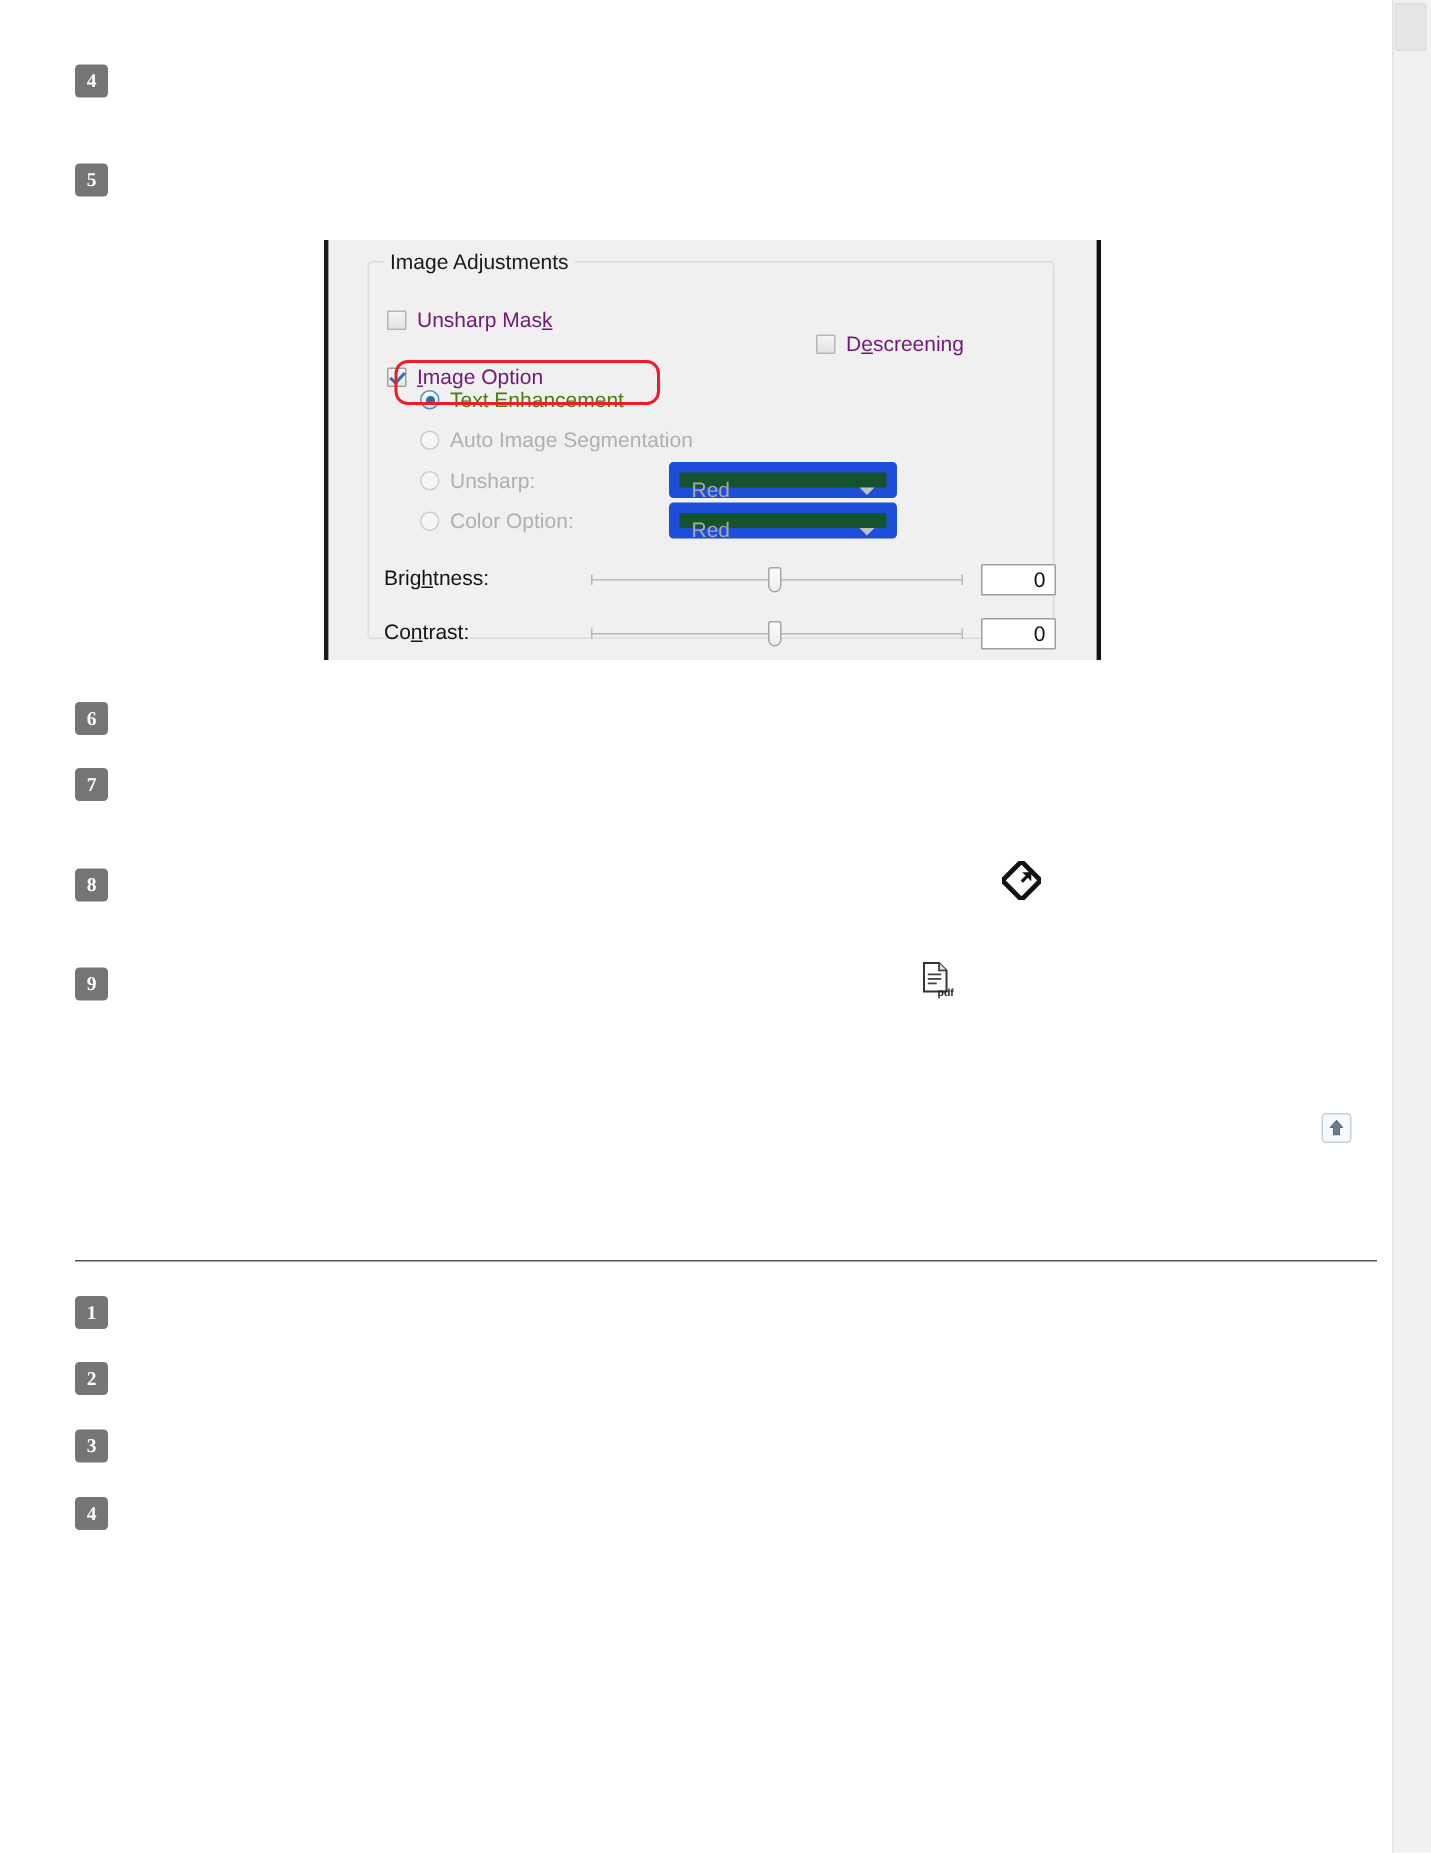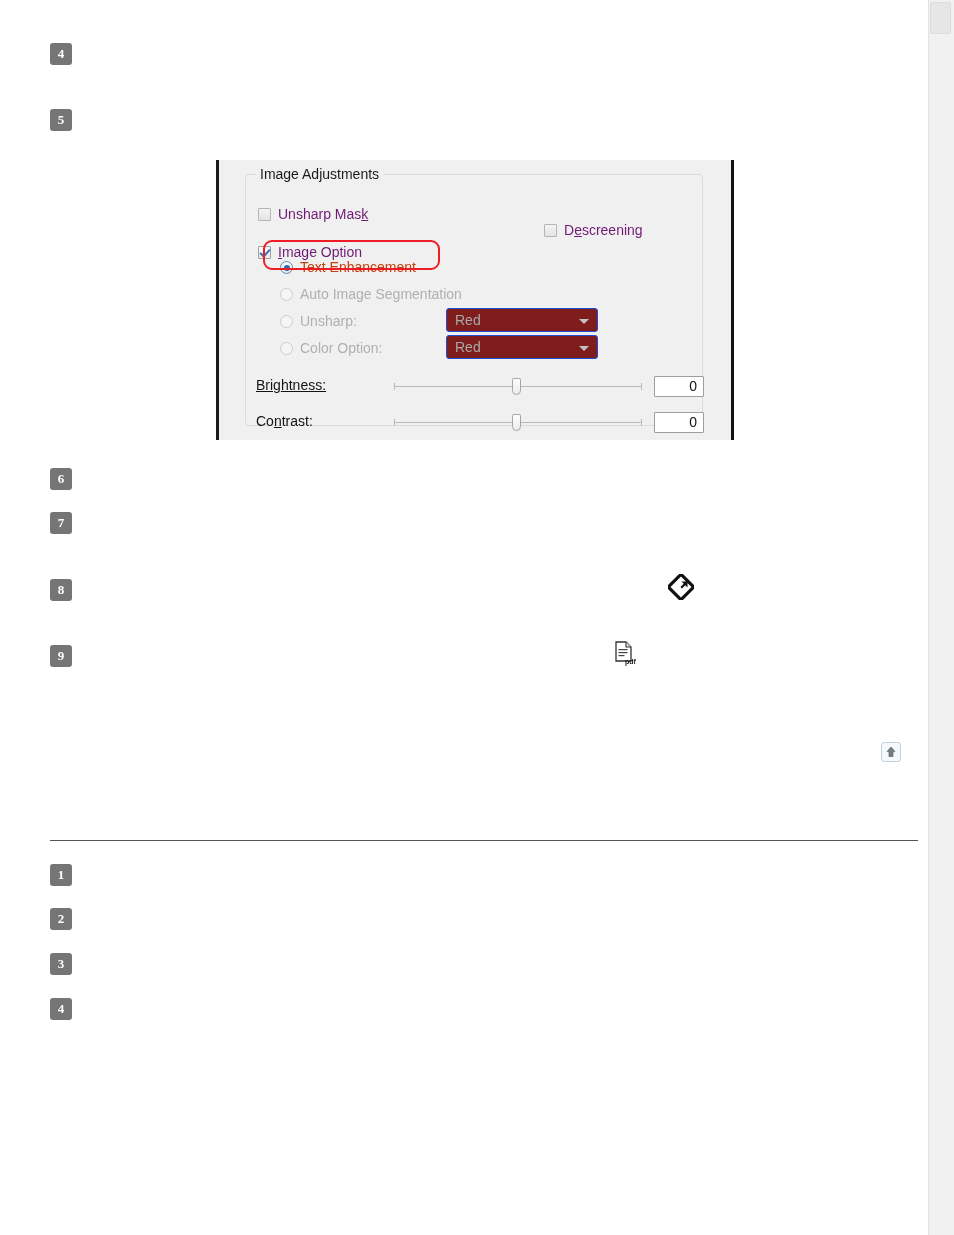--- a/index.html
+++ b/index.html
@@ -207,41 +207,41 @@
     height: 6px;
     border-radius: 50%;
     background: #1f6fb5;
   }
   .rb.disabled {
     border-color: #cdcdcd;
     background: #f5f5f5;
   }
   .rb-label {
     font-size: 14px;
-    color: #c2410c;
+    color: #4d7c0f;
     margin-left: 7px;
   }
   .rb-label.dim { color: #b0b0b0; }
 
   
   .highlight-box {
     position: absolute;
     border: 2px solid #ee1c24;
     border-radius: 9px;
     box-sizing: border-box;
     pointer-events: none;
   }
 
   
   .combo {
     position: absolute;
     height: 24px;
-    border: 1px solid #1d4ed8;
+    border: 7px solid #1d4ed8;
     border-radius: 3px;
-    background: #7f1d1d;
+    background: #14532d;
     box-sizing: border-box;
   }
   .combo-text {
     position: absolute;
     left: 8px;
     top: 3px;
     font-size: 14px;
     color: #a8a8a8;
   }
   .combo-arrow {
@@ -345,21 +345,21 @@
         </div>
 
         <div class="row" style="left:34px; top:164px;">
           <span class="rb disabled"></span><span class="rb-label dim">Color Option:</span>
         </div>
         <div class="combo" style="left:200px; top:160px; width:152px;">
           <span class="combo-text">Red</span>
           <span class="combo-arrow"></span>
         </div>
 
-        <div class="slider-label" style="left:10px; top:202px;text-decoration:underline;"><span>Brig</span><u>h</u><span>tness:</span></div>
+        <div class="slider-label" style="left:10px; top:202px;"><span>Brig</span><u>h</u><span>tness:</span></div>
         <div style="position:absolute; left:148px; top:200px; width:248px; height:24px;">
           <div class="slider-track" style="left:0; width:248px;"></div>
           <div class="slider-thumb" style="left:118px;"></div>
         </div>
         <div class="spin-field" style="left:408px; top:201px;">0</div>
 
         <div class="slider-label" style="left:10px; top:238px;"><span>Co</span><u>n</u><span>trast:</span></div>
         <div style="position:absolute; left:148px; top:236px; width:248px; height:24px;">
           <div class="slider-track" style="left:0; width:248px;"></div>
           <div class="slider-thumb" style="left:118px;"></div>

